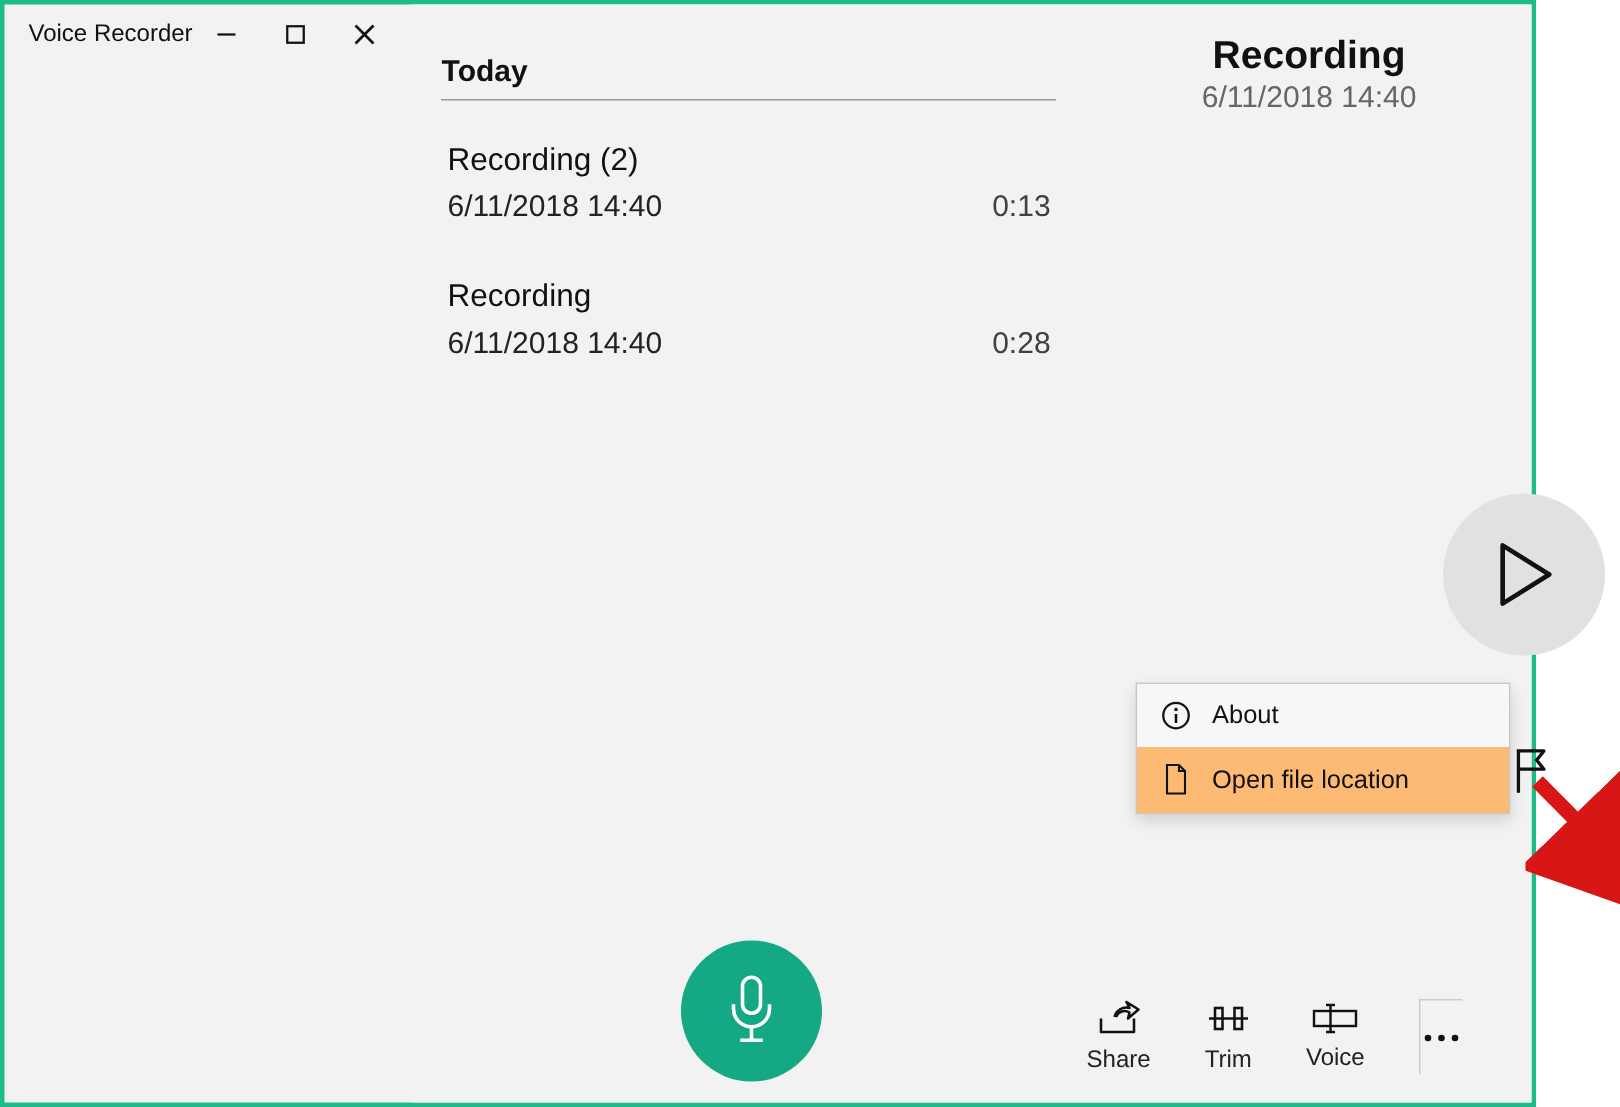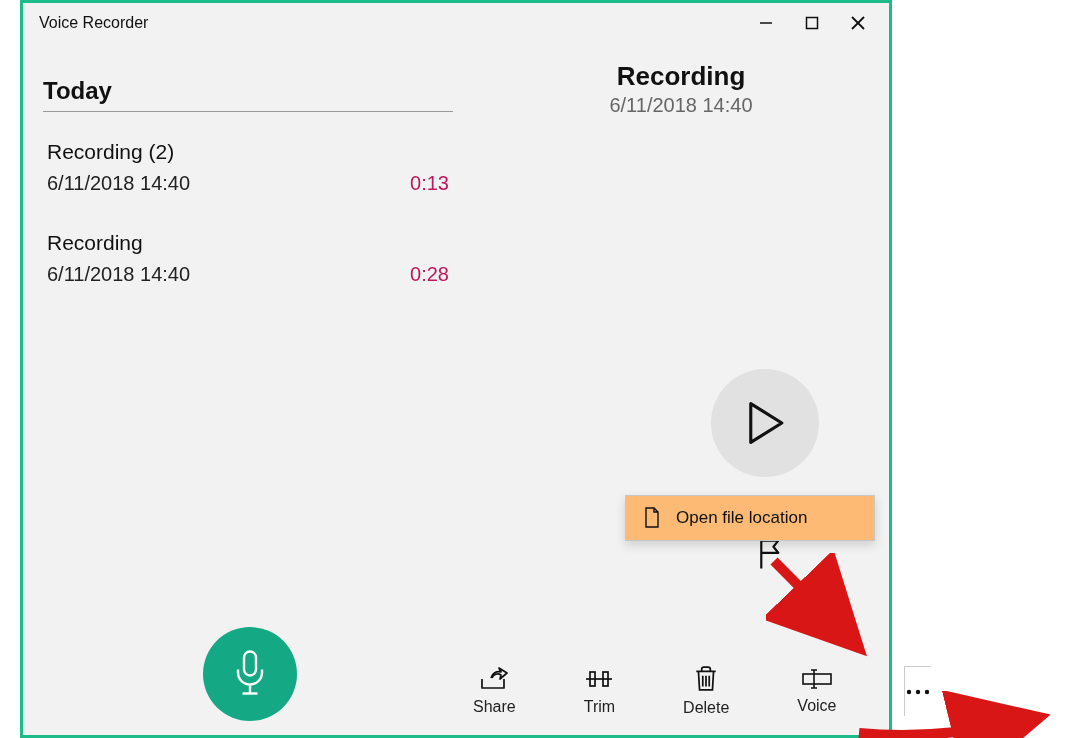--- a/index.html
+++ b/index.html
@@ -1,39 +1,39 @@
 <!DOCTYPE html>
 <html><head>
 <meta charset="utf-8">
 <style>
   * { box-sizing: border-box; margin: 0; padding: 0; font-family: "Segoe UI", Arial, sans-serif; }
   html, body { width: 1080px; height: 738px; overflow: hidden; }
   .app {
-    width: 872px; height: 738px; border: 3px solid #1dbb8a;
-    background: #f2f2f2; position: relative; display: flex; flex-direction: column; margin-left: 20px;
+    width: 1024px; height: 738px; border: 3px solid #1dbb8a;
+    background: #f2f2f2; position: relative; display: flex; flex-direction: row;
   }
   
   .titlebar { height: 40px; display: flex; align-items: center; padding: 0 8px 0 16px; }
   .titlebar .title { font-size: 16px; color: #111; }
   .win-controls { margin-left: auto; display: flex; }
   .win-btn { width: 46px; height: 32px; display: flex; align-items: center; justify-content: center; }
   .win-btn svg { stroke: #111; }
   
   .body { flex: 1; display: flex; min-height: 0; }
   .left { width: 450px; background: #f2f2f2; position: relative; padding: 0 20px; }
   .right { flex: 1; background: #f2f2f2; position: relative; }
   .section-title {
-    font-size: 24px; font-weight: 600; color: #111; padding: 34px 0 6px 0;
+    font-size: 20px; font-weight: 600; color: #111; padding: 34px 0 6px 0;
     border-bottom: 1px solid #999;
   }
   .rec-item { padding: 28px 4px 8px 4px; }
   .rec-title { font-size: 21px; font-weight: 400; color: #111; }
   .rec-row { display: flex; align-items: baseline; margin-top: 8px; }
   .rec-date { font-size: 20px; color: #222; }
-  .rec-dur { margin-left: auto; font-size: 20px; color: #be185d; }
+  .rec-dur { margin-left: auto; font-size: 20px; color: #404040; }
   
   .record-fab {
     position: absolute; left: 180px; bottom: 14px; width: 94px; height: 94px;
     background: #14a884; border-radius: 50%; display: flex; align-items: center; justify-content: center;
   }
   
   .main-head { text-align: center; padding-top: 18px; }
   .main-title { font-size: 26px; font-weight: 600; color: #111; }
   .main-date { font-size: 20px; color: #666; margin-top: 2px; }
   
@@ -46,21 +46,21 @@
   .timeline-wrap { position: absolute; left: 8px; right: 18px; top: 588px; display: flex; align-items: center; }
   .time-start { font-size: 18px; color: #111; margin-right: 24px; width: 44px; text-align: right; }
   .track { flex: 1; height: 2px; background: #666; position: relative; }
   .thumb {
     position: absolute; left: 24px; top: -11px; width: 24px; height: 24px;
     background: #14a884; border-radius: 50%;
   }
   
   .toolbar {
     position: absolute; left: 0; right: 16px; bottom: 6px; height: 76px;
-    display: flex; align-items: center; justify-content: space-between; gap: 68px; padding-right: 30px;
+    display: flex; align-items: center; justify-content: center; gap: 36px; padding-right: 30px;
   }
   .tool { width: 66px; display: flex; flex-direction: column; align-items: center; gap: 6px; }
   .tool-lbl { font-size: 16px; color: #222; }
   .more { width: 60px; height: 50px; display: flex; align-items: center; justify-content: center; border-top: 1px solid #ccc; border-left: 1px solid #ccc;}
   
   .menu {
     position: absolute; right: 14px; top: 452px; width: 250px;
     background: #f7f7f7; border: 1px solid #c7c7c7; box-shadow: 0 4px 10px rgba(0,0,0,0.15);
   }
   .menu-item {
@@ -158,43 +158,45 @@
         </div>
         <div class="tool">
           <svg width="30" height="26" viewBox="0 0 30 26">
             <line x1="2" y1="13" x2="28" y2="13" stroke="#111" stroke-width="1.7"></line>
             <rect x="6" y="6" width="5" height="14" fill="none" stroke="#111" stroke-width="1.7"></rect>
             <rect x="19" y="6" width="5" height="14" fill="none" stroke="#111" stroke-width="1.7"></rect>
           </svg>
           <div class="tool-lbl">Trim</div>
         </div>
         <div class="tool">
-          <svg width="26" height="28" viewBox="0 0 24 26">
-            <path d="M3 6 h18 M8 6 v-2 a2 2 0 0 1 2 -2 h4 a2 2 0 0 1 2 2 v2 M5 6 l1 17 h12 l1 -17 M9 10 v10 M12 10 v10 M15 10 v10" fill="none" stroke="#111" stroke-width="1.6"></path>
-          </svg>
-          <div class="tool-lbl">Delete</div>
-        </div>
-        <div class="tool">
           <svg width="32" height="24" viewBox="0 0 32 24">
             <rect x="2" y="7" width="28" height="10" fill="none" stroke="#111" stroke-width="1.6"></rect>
             <line x1="13" y1="3" x2="13" y2="21" stroke="#111" stroke-width="1.6"></line>
             <path d="M10 3 h6 M10 21 h6" stroke="#111" stroke-width="1.6"></path>
           </svg>
           <div class="tool-lbl">Voice</div>
         </div>
         <div class="more">
           <svg width="26" height="8" viewBox="0 0 26 8">
             <circle cx="4" cy="4" r="2.2" fill="#111"></circle>
               <circle cx="13" cy="4" r="2.2" fill="#111"></circle>
               <circle cx="22" cy="4" r="2.2" fill="#111"></circle>
           </svg>
         </div>
       </div>
 
       <div class="menu">
+        <div class="menu-item">
+          <svg width="20" height="20" viewBox="0 0 20 20">
+              <circle cx="10" cy="10" r="8.5" fill="none" stroke="#111" stroke-width="1.5"></circle>
+              <circle cx="10" cy="6" r="1.2" fill="#111"></circle>
+              <line x1="10" y1="9" x2="10" y2="15" stroke="#111" stroke-width="1.7"></line>
+            </svg>
+          <span>About</span>
+        </div>
         <div class="menu-item hl">
           <svg width="20" height="22" viewBox="0 0 18 22">
               <path d="M3 1 h8 l4 4 v15 h-12 z M11 1 v4 h4" fill="none" stroke="#111" stroke-width="1.4"></path>
             </svg>
           <span>Open file location</span>
         </div>
       </div>
 
       <svg class="arrow1" width="110" height="120" viewBox="0 0 110 120">
         <defs>

